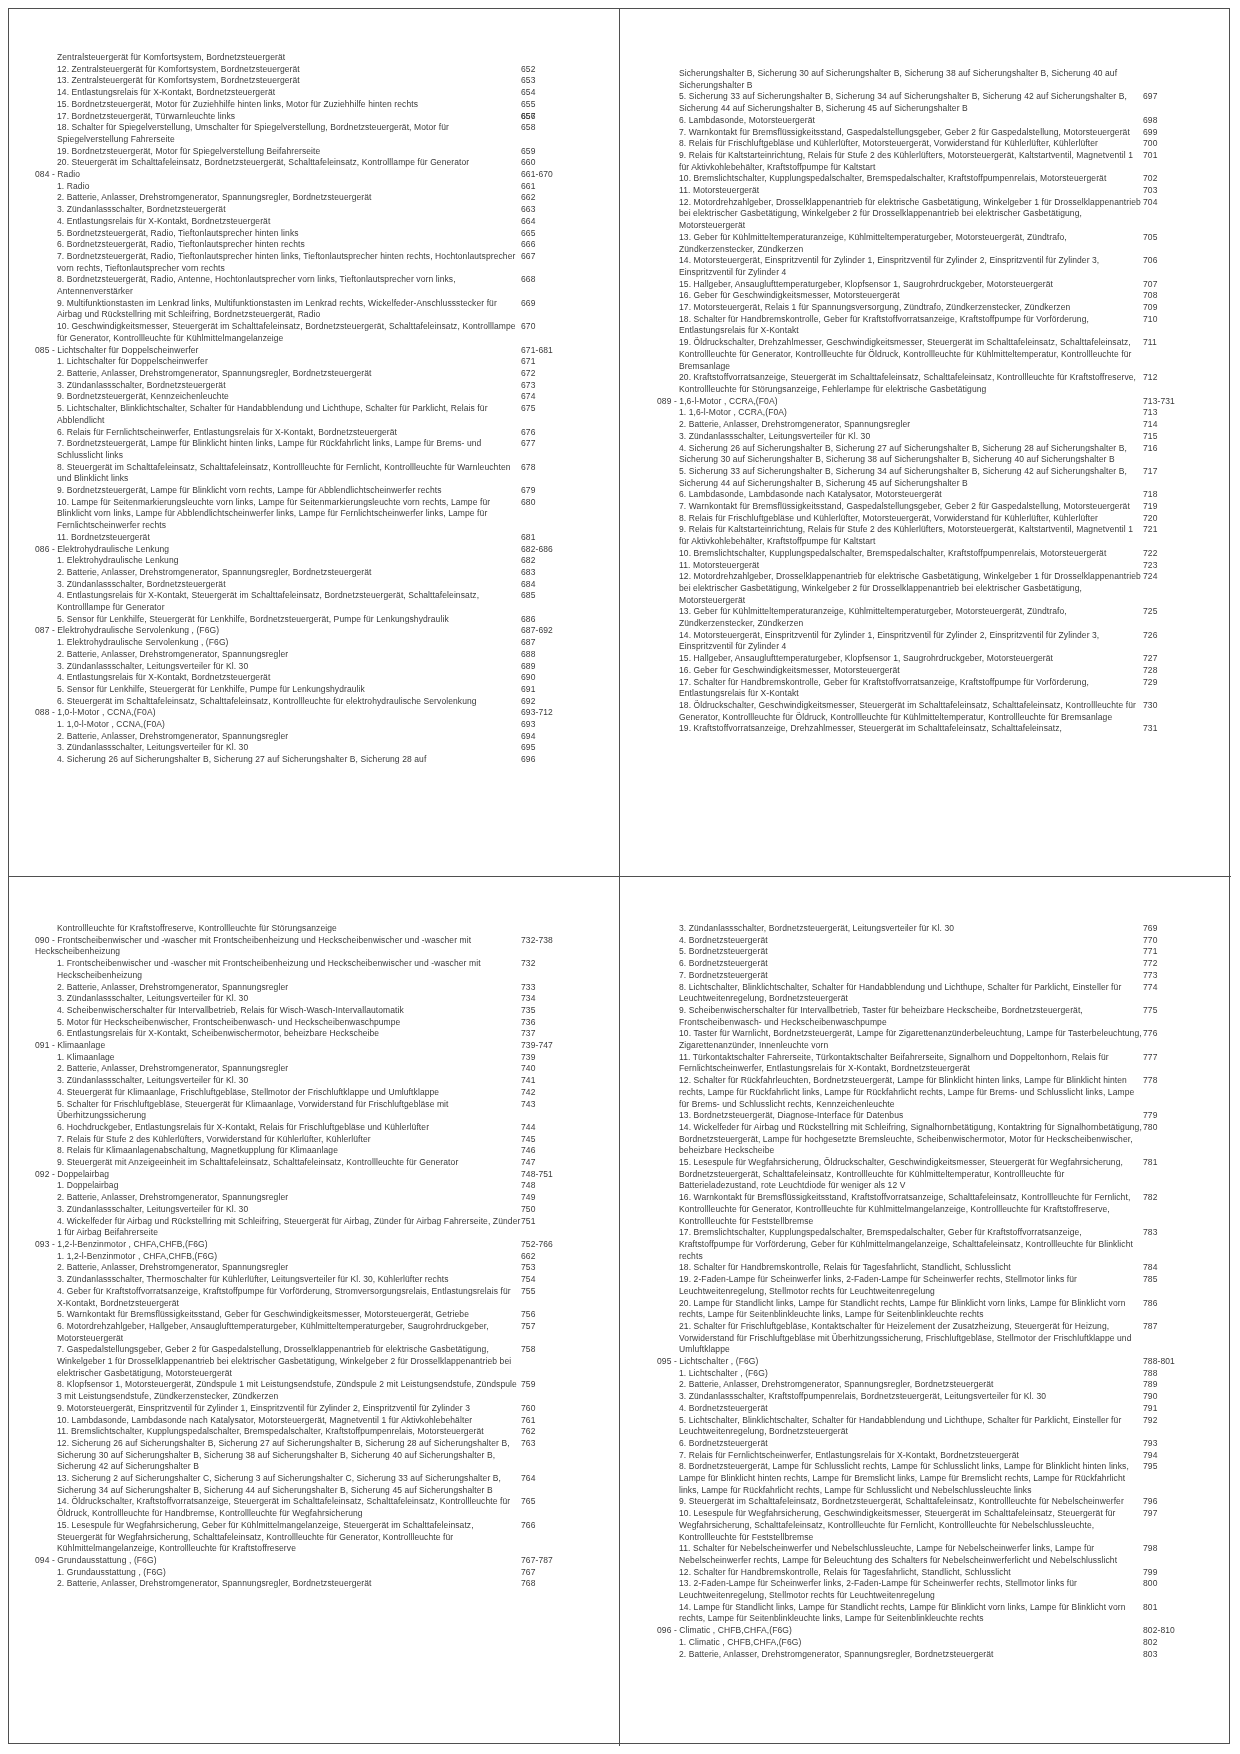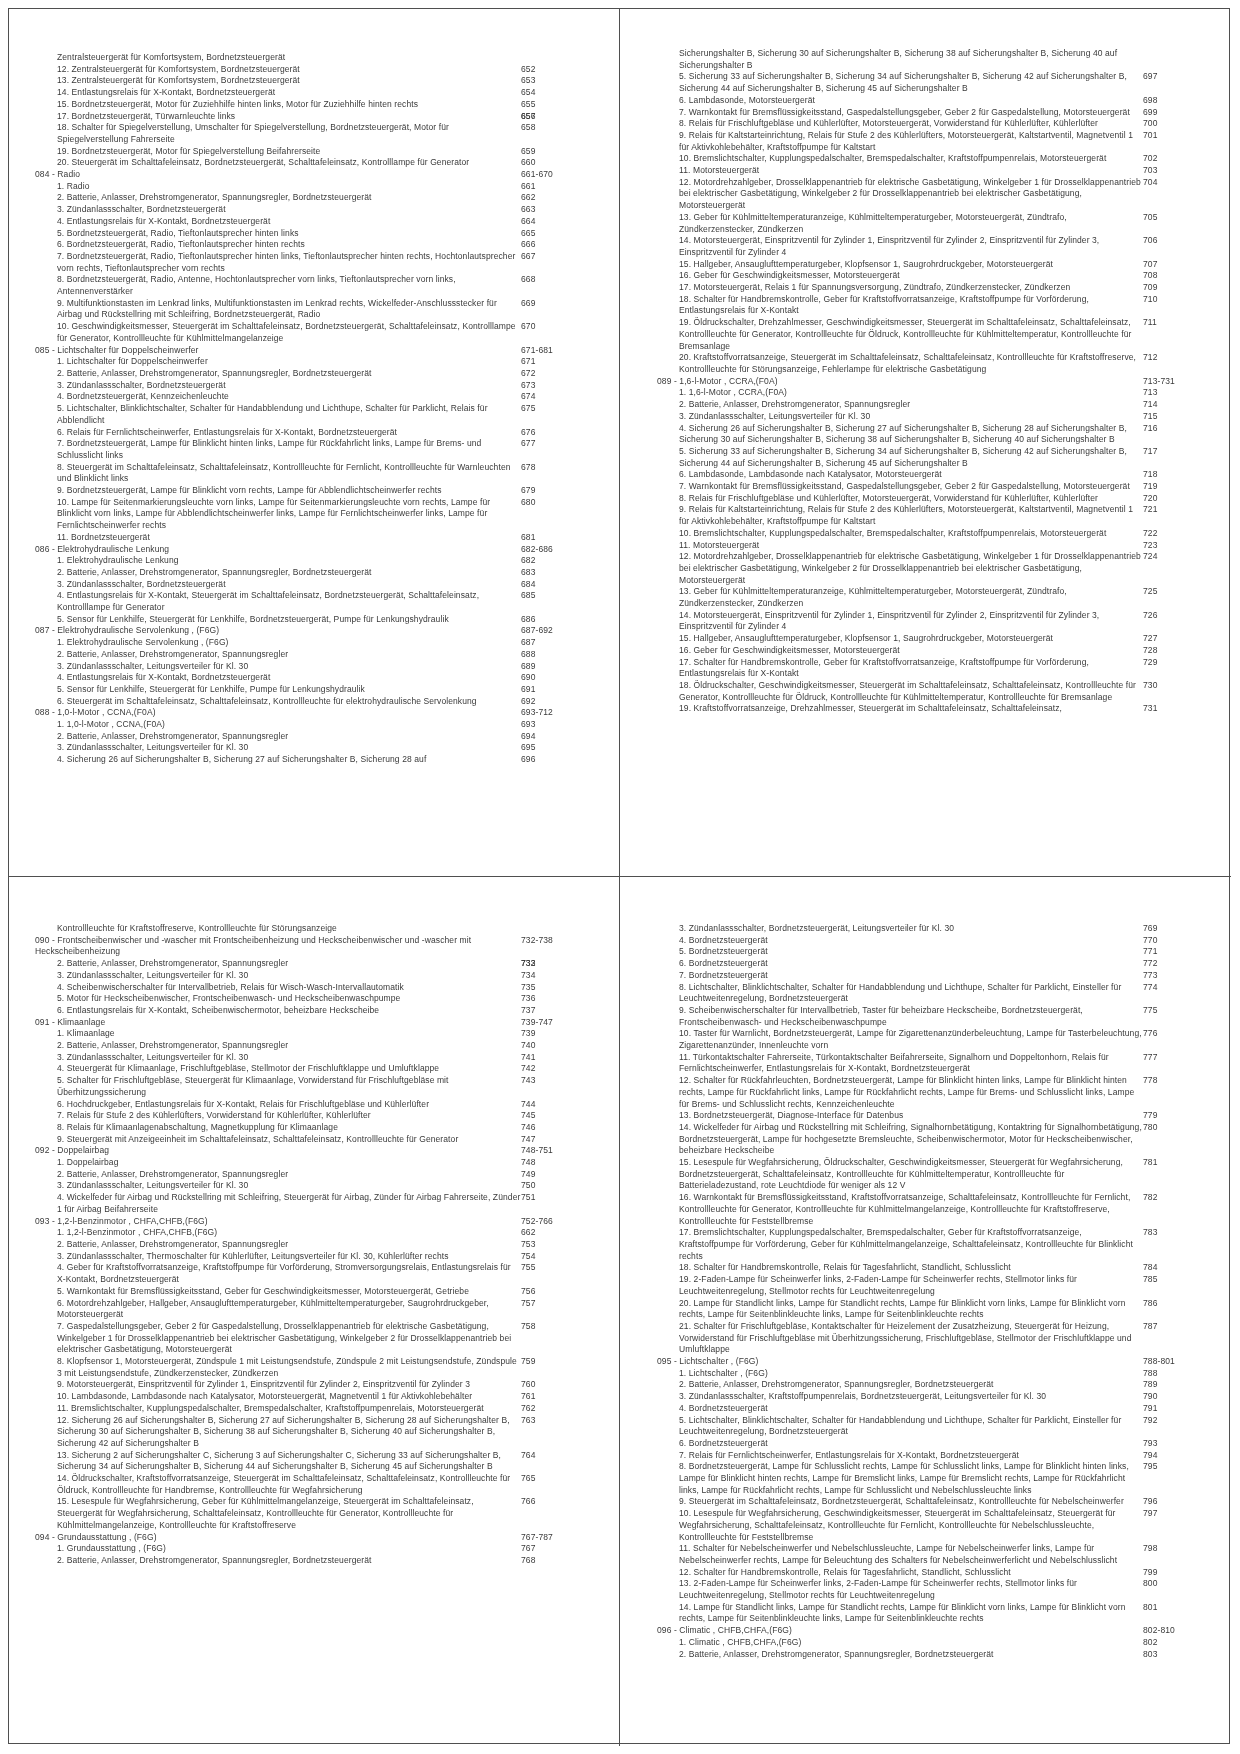--- a/index.html
+++ b/index.html
@@ -33,21 +33,21 @@
   }
   .page {
     position: absolute;
     width: 521px;
     font-size: 8.5px;
     line-height: 11.7px;
     letter-spacing: 0.1px;
     color: #3a3a3a;
   }
   .page-tl { left: 35px;  top: 52px;  }
-  .page-tr { left: 657px; top: 48px;  }
+  .page-tr { left: 657px; top: 68px;  }
   .page-bl { left: 35px;  top: 923px; }
   .page-br { left: 657px; top: 923px; }
   .entry { position: relative; }
   .entry .txt {
     display: block;
     margin-left: 22px;
     width: 464px;
   }
   .entry.section .txt {
     margin-left: 0;
@@ -160,21 +160,21 @@
       </div>
       <div class="entry item">
         <span class="txt">2. Batterie, Anlasser, Drehstromgenerator, Spannungsregler, Bordnetzsteuergerät</span>
         <span class="num">672</span>
       </div>
       <div class="entry item">
         <span class="txt">3. Zündanlassschalter, Bordnetzsteuergerät</span>
         <span class="num">673</span>
       </div>
       <div class="entry item">
-        <span class="txt">4. Bordnetzsteuergerät, Kennzeichenleuchte</span>
+        <span class="txt">9. Bordnetzsteuergerät, Kennzeichenleuchte</span>
         <span class="num">674</span>
       </div>
       <div class="entry item">
         <span class="txt">5. Lichtschalter, Blinklichtschalter, Schalter für Handabblendung und Lichthupe, Schalter für Parklicht, Relais für Abblendlicht</span>
         <span class="num">675</span>
       </div>
       <div class="entry item">
         <span class="txt">6. Relais für Fernlichtscheinwerfer, Entlastungsrelais für X-Kontakt, Bordnetzsteuergerät</span>
         <span class="num">676</span>
       </div>
@@ -422,20 +422,21 @@
     </div>
   <div class="page page-bl">
       <div class="entry continuation">
         <span class="txt">Kontrollleuchte für Kraftstoffreserve, Kontrollleuchte für Störungsanzeige</span>
       </div>
       <div class="entry section">
         <span class="txt">090 - Frontscheibenwischer und -wascher mit Frontscheibenheizung und Heckscheibenwischer und -wascher mit Heckscheibenheizung</span>
         <span class="num">732-738</span>
       </div>
       <div class="entry item">
+        <span class="txt">1. Frontscheibenwischer und -wascher mit Frontscheibenheizung und Heckscheibenwischer und -wascher mit Heckscheibenheizung</span>
         <span class="num">732</span>
       </div>
       <div class="entry item">
         <span class="txt">2. Batterie, Anlasser, Drehstromgenerator, Spannungsregler</span>
         <span class="num">733</span>
       </div>
       <div class="entry item">
         <span class="txt">3. Zündanlassschalter, Leitungsverteiler für Kl. 30</span>
         <span class="num">734</span>
       </div>

